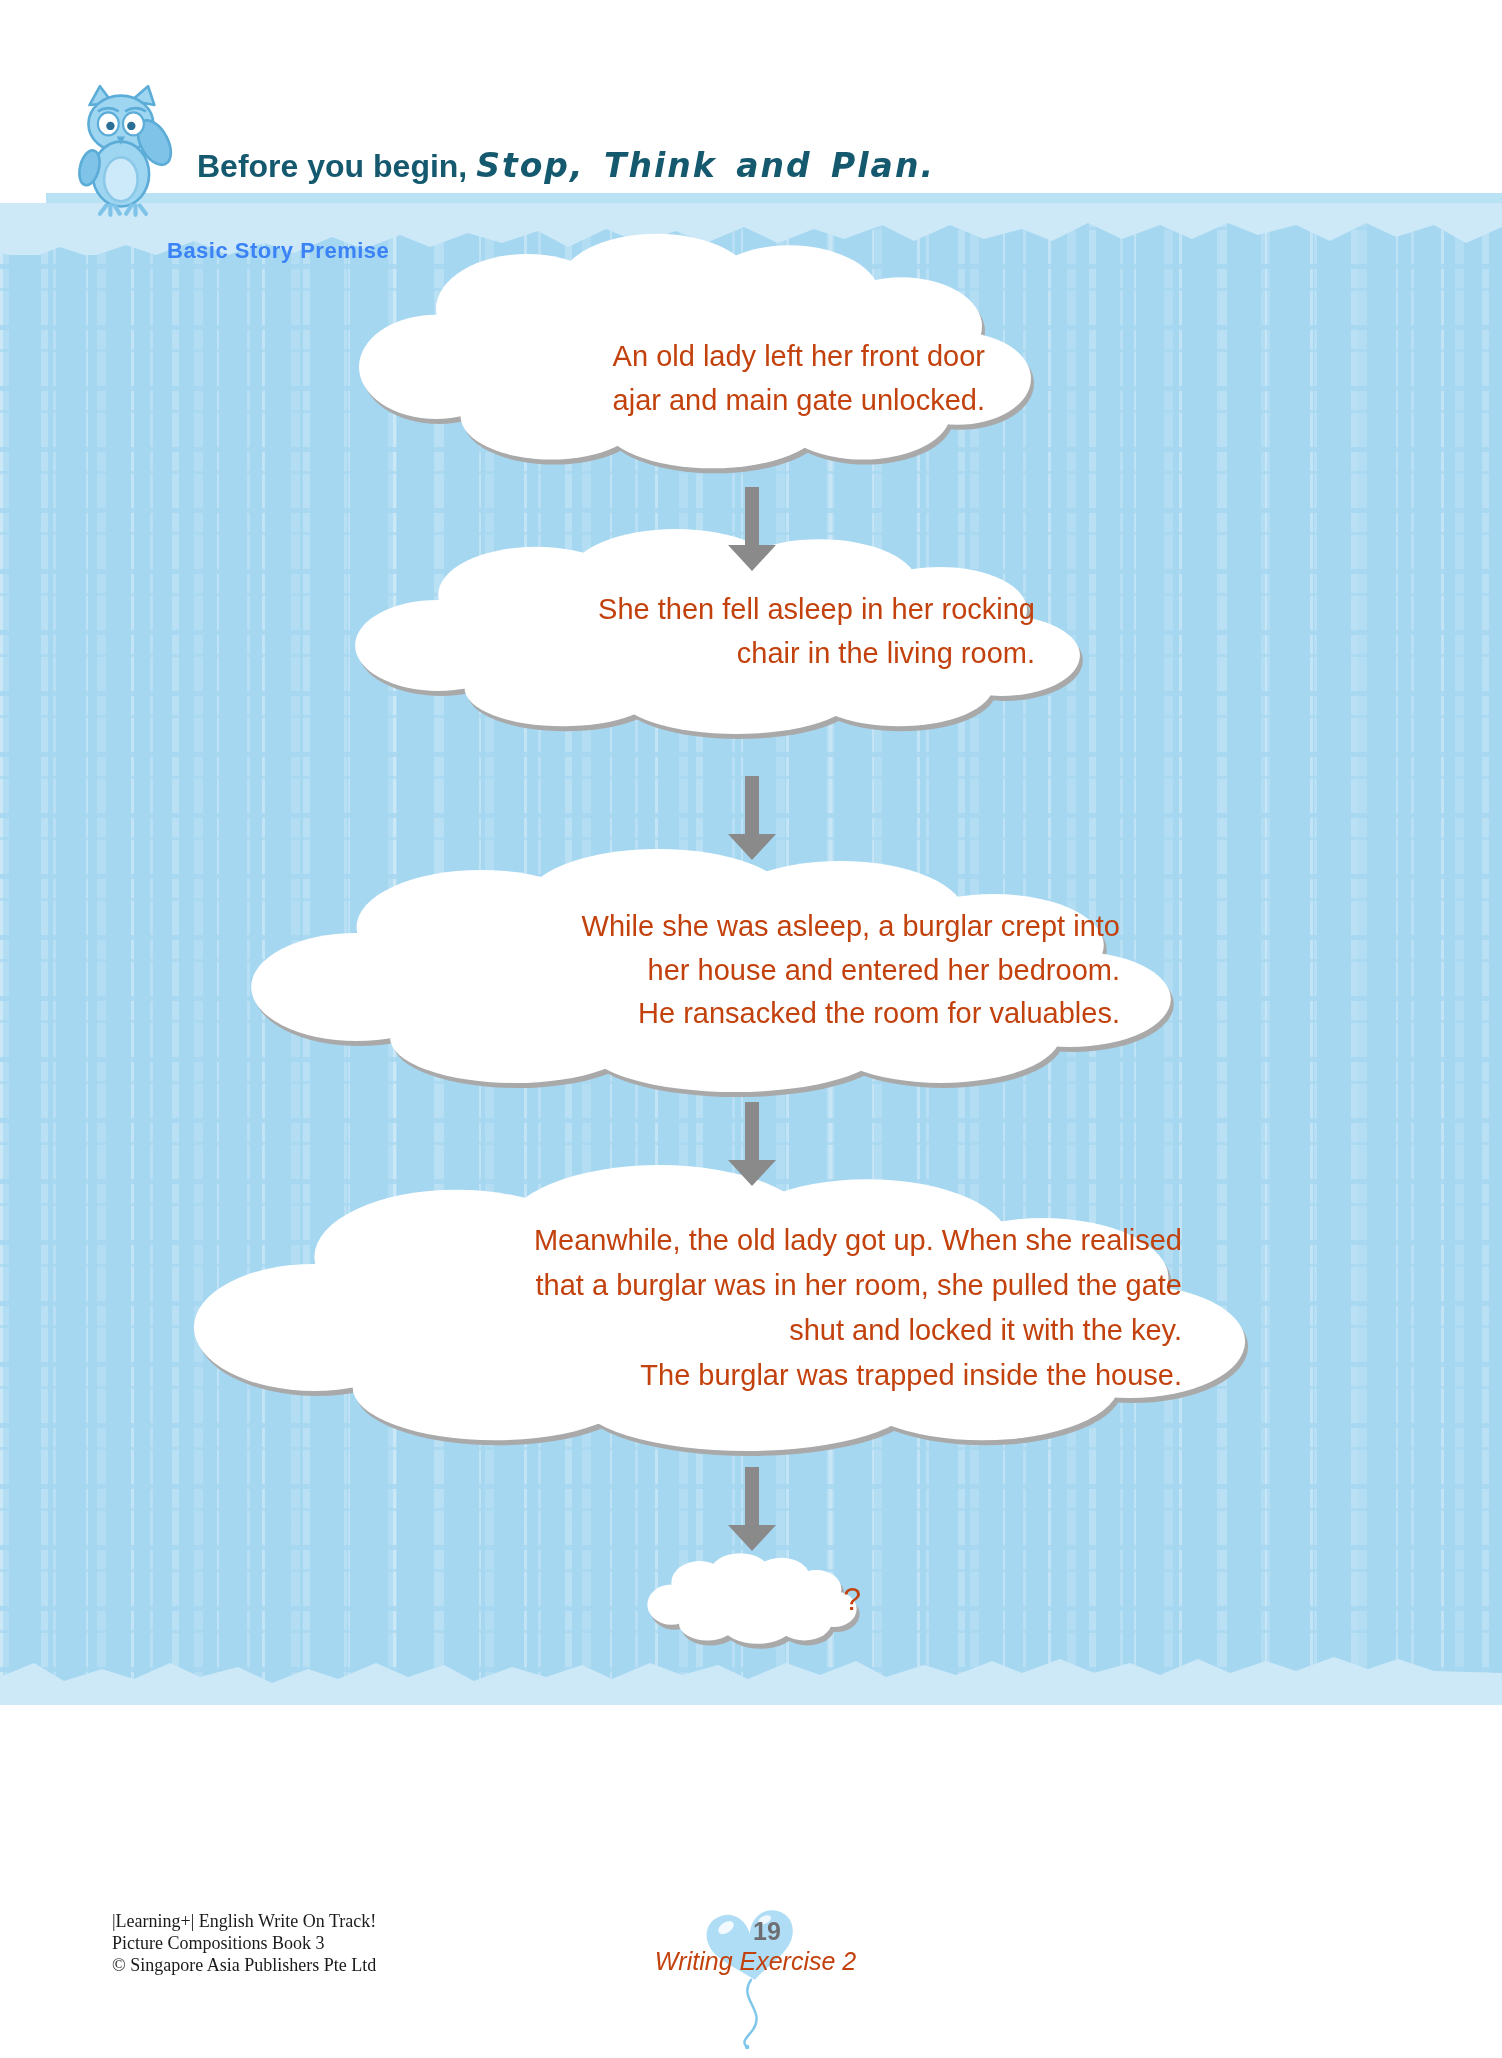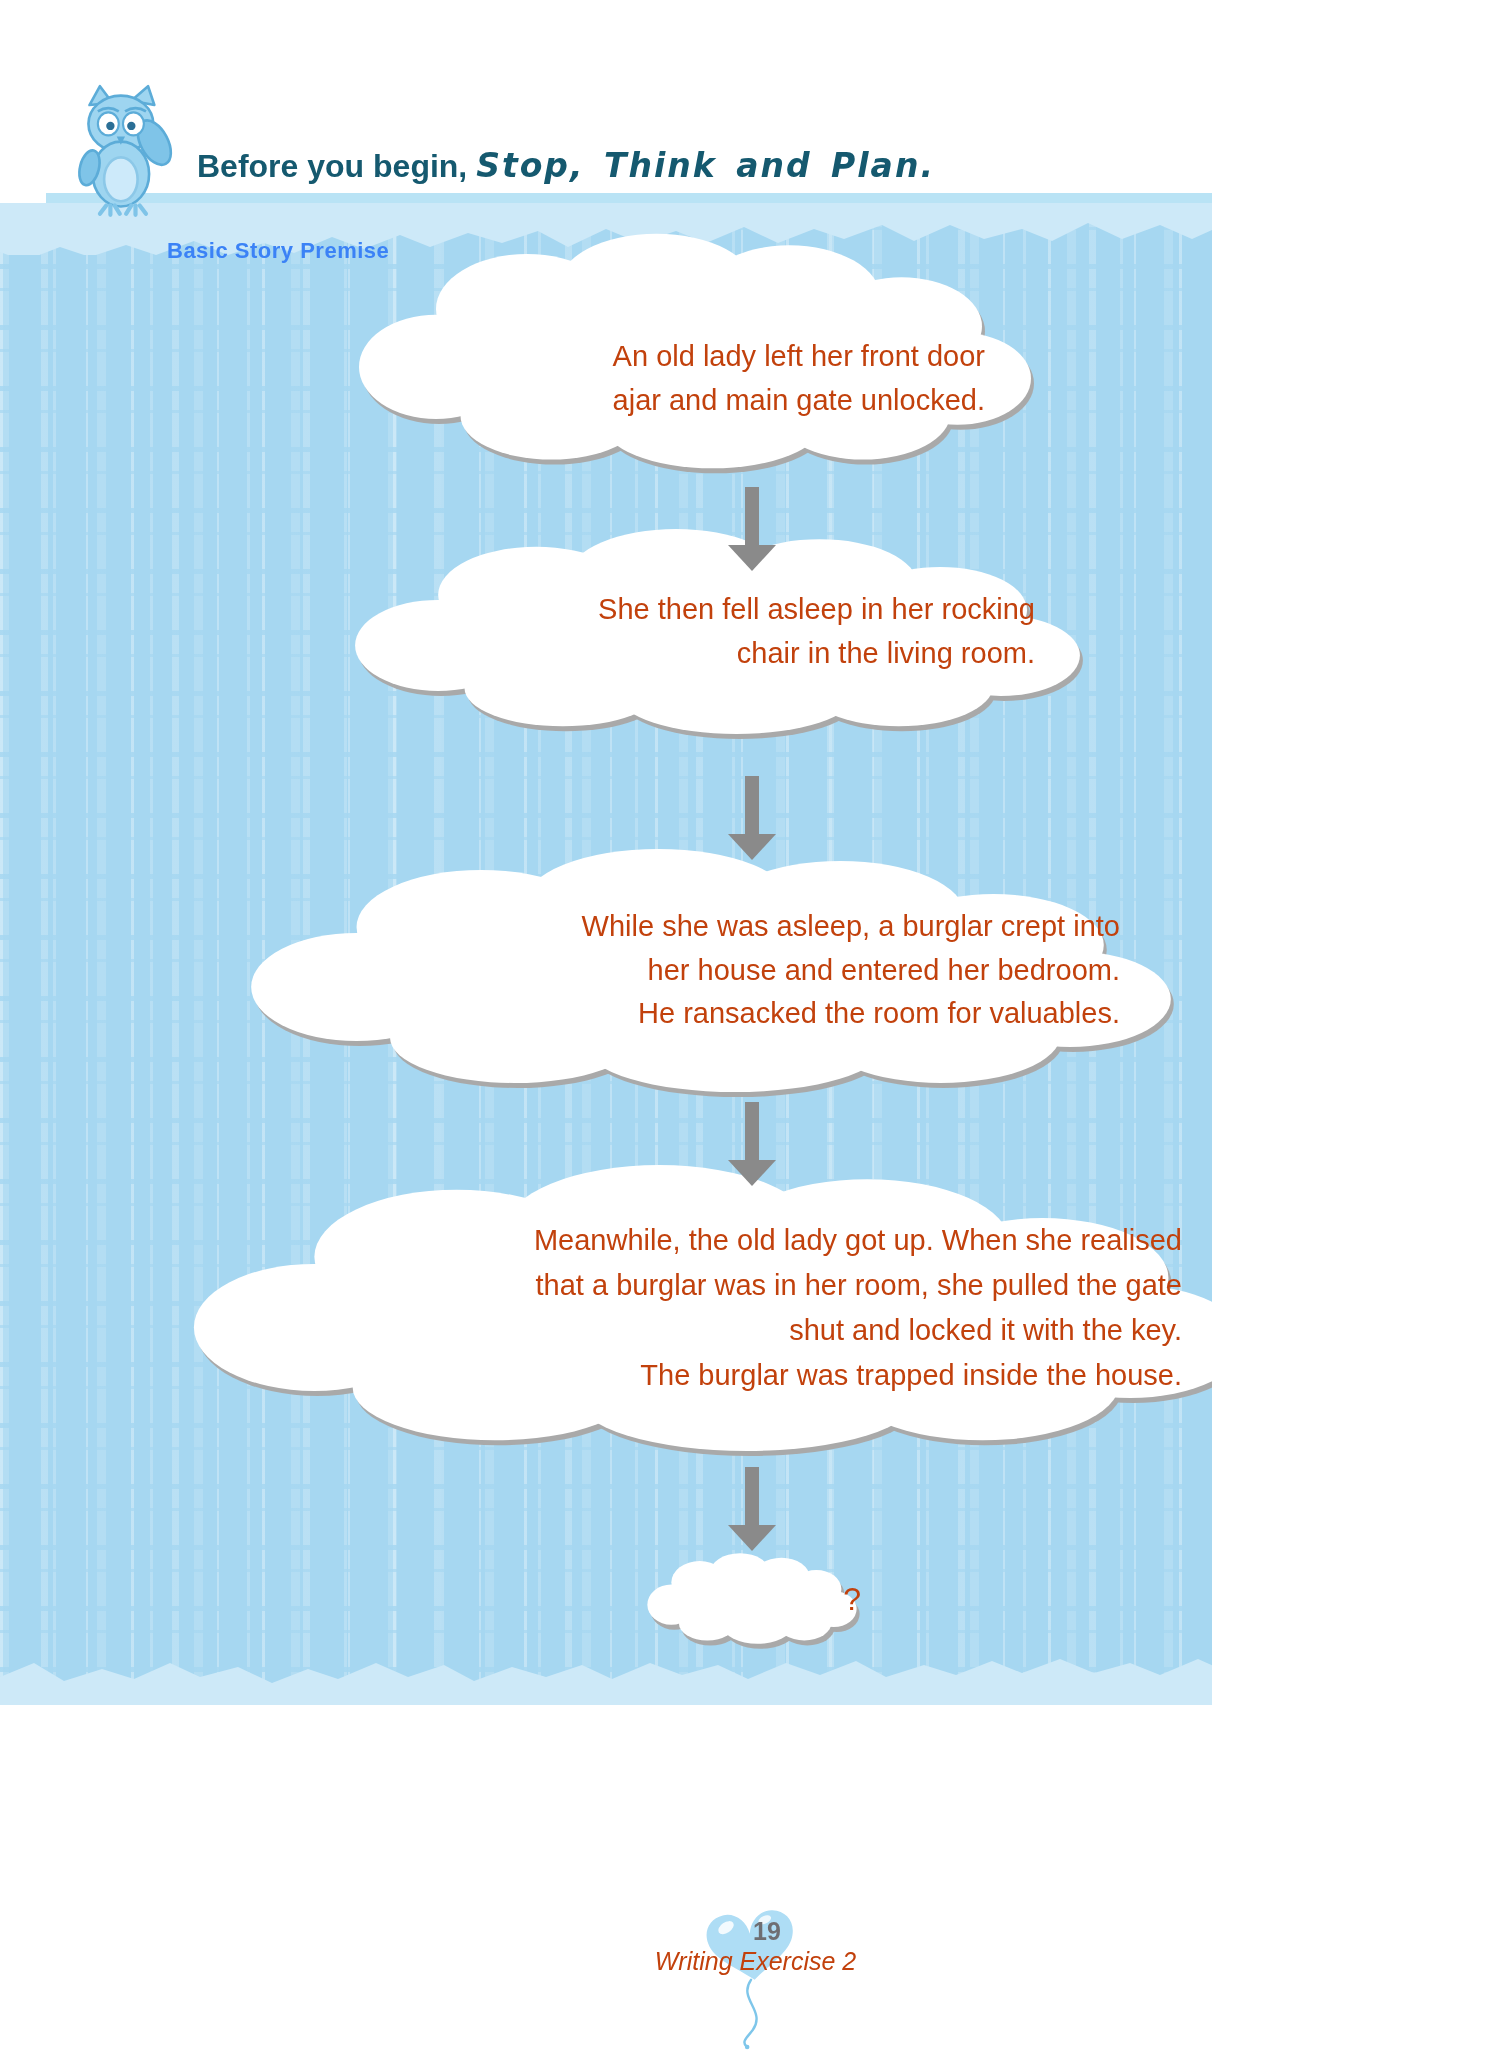--- a/index.html
+++ b/index.html
@@ -1,18 +1,18 @@
 <!DOCTYPE html>
 <html><head>
 <meta charset="utf-8">
 <style>
   * { margin:0; padding:0; box-sizing:border-box; }
   html,body { background:#ffffff; }
   body { font-family:"Liberation Sans", sans-serif; }
-  .page { position:relative; width:1212px; height:2058px; background:#ffffff; overflow:hidden; }
+  .page { position:relative; width:1502px; height:2058px; background:#ffffff; overflow:hidden; }
 
   
   .brand-title { position:absolute; left:197px; top:146px; font-size:32px; font-weight:bold;
                  color:#15596f; white-space:nowrap; }
   .brand-title .script { font-family:"DejaVu Sans", sans-serif; font-style:italic; font-size:33px;
                  letter-spacing:2px; word-spacing:6px; }
   .header-rule { position:absolute; left:46px; top:193px; width:1456px; height:10px;
                  background:#b9e3f5; }
   .owl { position:absolute; left:58px; top:82px; width:132px; height:136px; z-index:5; }
 
@@ -234,20 +234,25 @@
           <ellipse cx="296" cy="128" rx="50" ry="32"></ellipse>
         <ellipse cx="210" cy="136" rx="62" ry="30"></ellipse>
           <ellipse cx="118" cy="130" rx="52" ry="30"></ellipse>
       </g>
     </svg>
     <div class="cloud-text">
         <div class="ct">?</div>
       </div>
   </div>
 
+  <div class="imprint">
+    <span>|Learning+| English Write On Track!</span>
+    <span>Picture Compositions Book 3</span>
+    <span>© Singapore Asia Publishers Pte Ltd</span>
+  </div>
 
   <div class="balloon">
     <svg viewBox="0 0 100 160" width="96" height="156" aria-hidden="true">
       <g transform="rotate(-6 50 48)">
         <path d="M50 36 C48 22 36 12 24 14 C10 16 2 28 6 42 C10 58 30 68 50 84 C70 68 90 58 94 42 C98 28 90 16 76 14 C64 12 52 22 50 36 Z" fill="#aeddf5"></path>
         <ellipse cx="26" cy="27" rx="9" ry="5.5" fill="#ffffff" opacity="0.85" transform="rotate(-28 26 27)"></ellipse>
         <ellipse cx="67" cy="23" rx="7" ry="4" fill="#ffffff" opacity="0.8" transform="rotate(-18 67 23)"></ellipse>
       </g>
       <path d="M50 84 C36 104 66 116 52 136 C46 144 40 148 45 153" fill="none" stroke="#7ec6ea" stroke-width="2.5" stroke-linecap="round"></path>
       <circle cx="46" cy="154" r="2.4" fill="#7ec6ea"></circle>

